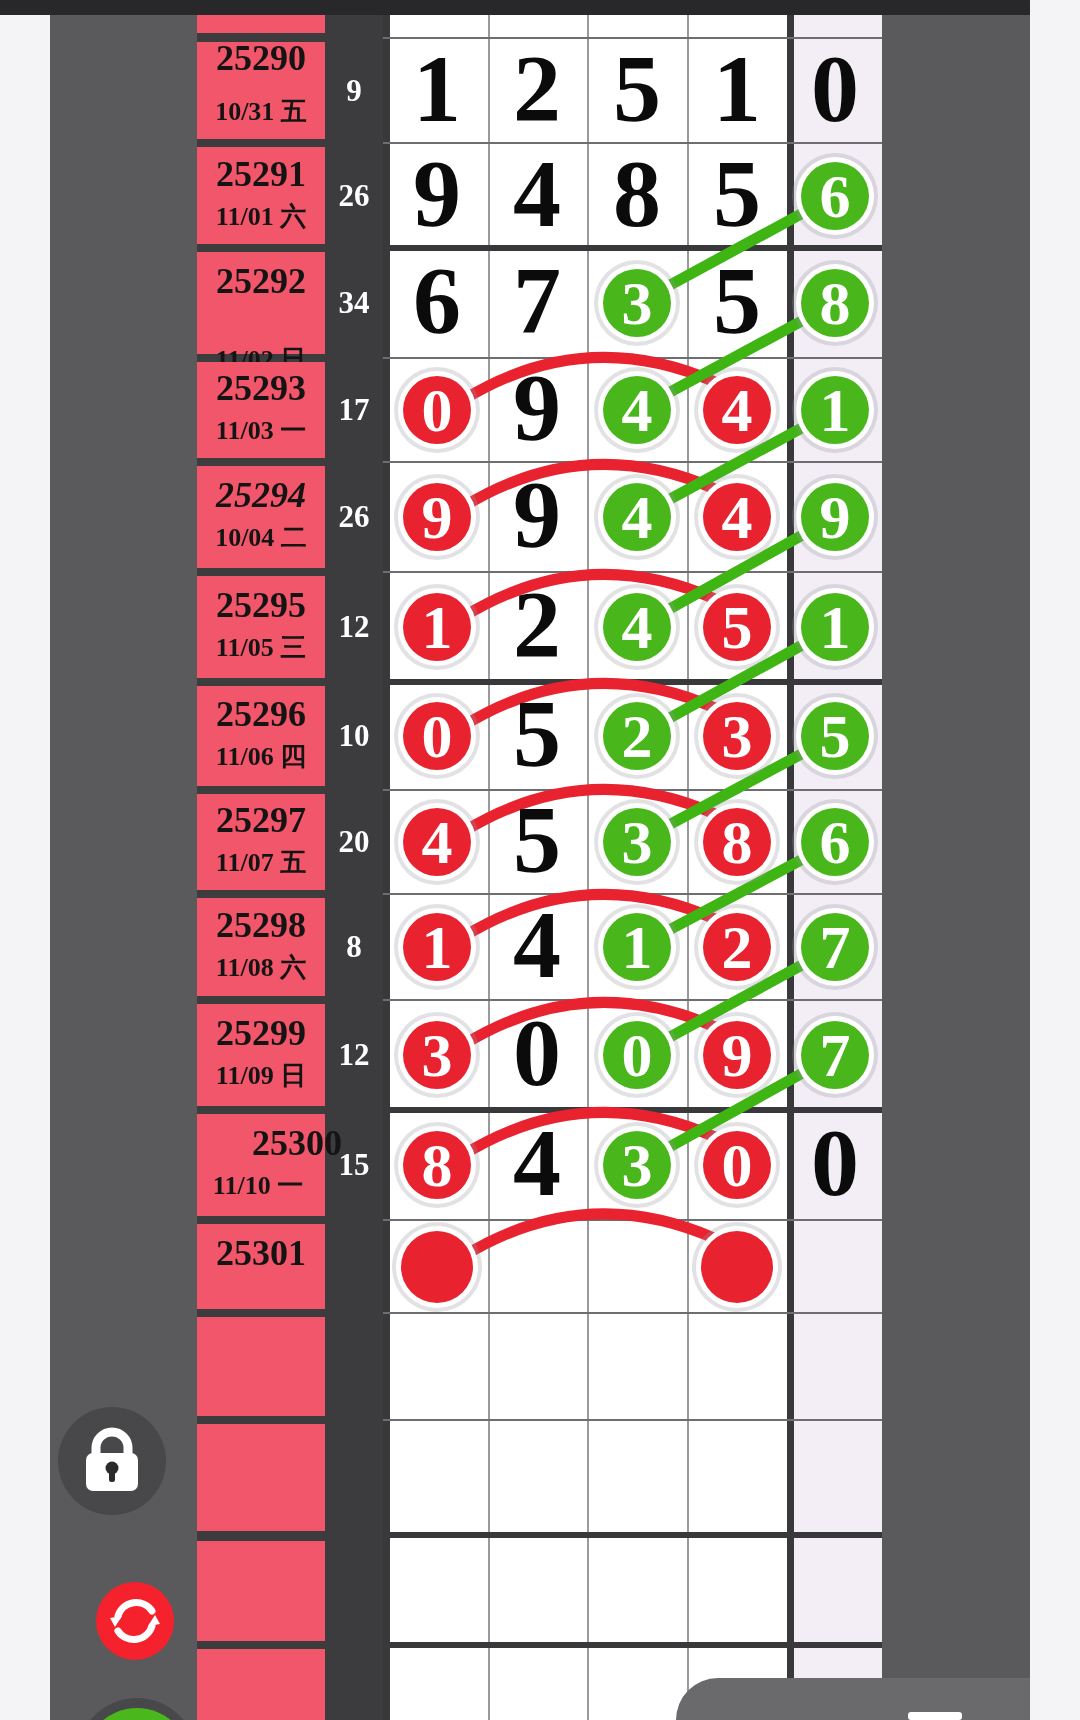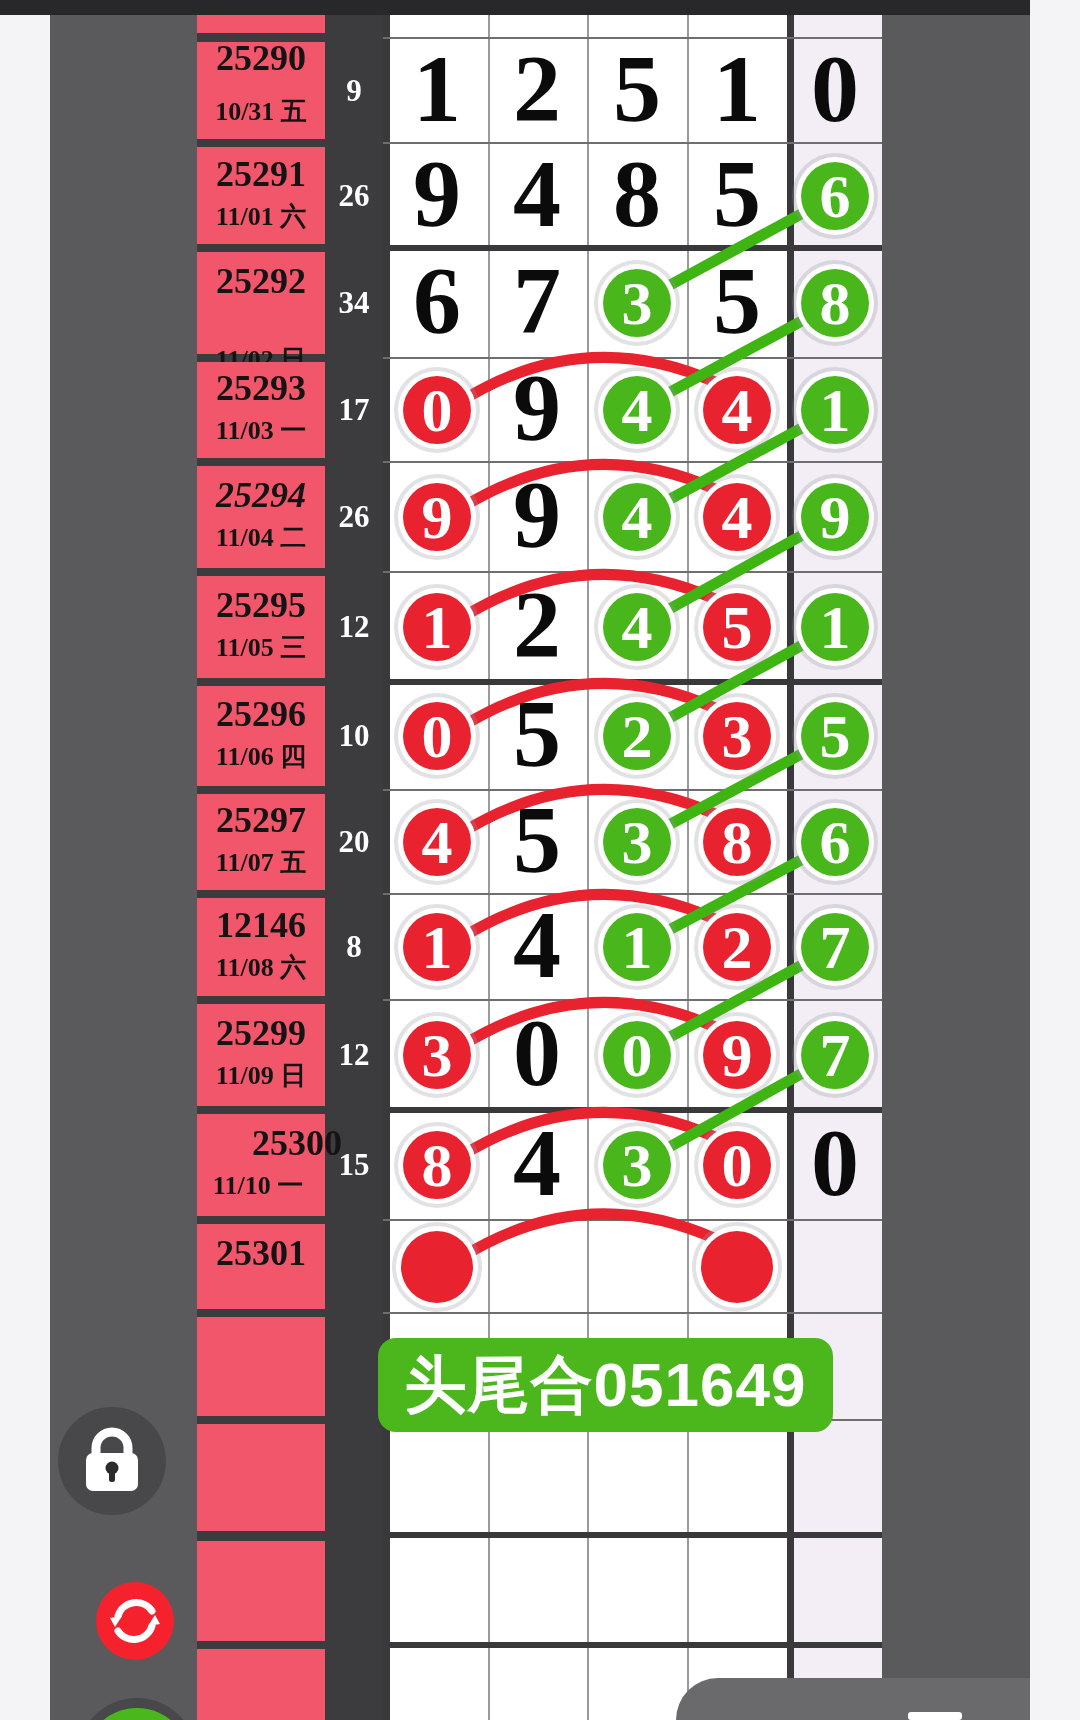--- a/index.html
+++ b/index.html
@@ -96,36 +96,36 @@
       <div class="abs pinkblock" style="top: 252px; height: 102px;"></div>
       <div class="abs issue" style="left: 197px; top: 261px;">25292</div>
       <div class="abs date" style="left: 197px; top: 309px; margin-top: 36px;">11/02 日</div>
       <div class="abs count" style="top: 286px;">34</div>
       <div class="abs pinkblock" style="top: 362px; height: 96px;"></div>
       <div class="abs issue" style="left: 197px; top: 368px;">25293</div>
       <div class="abs date" style="left: 197px; top: 416px;">11/03 一</div>
       <div class="abs count" style="top: 393px;">17</div>
       <div class="abs pinkblock" style="top: 466px; height: 102px;"></div>
       <div class="abs issue" style="left: 197px; top: 475px; font-style: italic;">25294</div>
-      <div class="abs date" style="left: 197px; top: 523px;">11/04 二</div>
+      <div class="abs date" style="left: 197px; top: 523px;">10/04 二</div>
       <div class="abs count" style="top: 500px;">26</div>
       <div class="abs pinkblock" style="top: 576px; height: 102px;"></div>
       <div class="abs issue" style="left: 197px; top: 585px; text-align: center;">25295</div>
       <div class="abs date" style="left: 197px; top: 633px;">11/05 三</div>
       <div class="abs count" style="top: 610px;">12</div>
       <div class="abs pinkblock" style="top: 686px; height: 100px;"></div>
       <div class="abs issue" style="left: 197px; top: 694px;">25296</div>
       <div class="abs date" style="left: 197px; top: 742px;">11/06 四</div>
       <div class="abs count" style="top: 719px;">10</div>
       <div class="abs pinkblock" style="top: 794px; height: 96px;"></div>
       <div class="abs issue" style="left: 197px; top: 800px;">25297</div>
       <div class="abs date" style="left: 197px; top: 848px;">11/07 五</div>
       <div class="abs count" style="top: 825px;">20</div>
       <div class="abs pinkblock" style="top: 898px; height: 98px;"></div>
-      <div class="abs issue" style="left: 197px; top: 905px;">12146</div>
+      <div class="abs issue" style="left: 197px; top: 905px;">25298</div>
       <div class="abs date" style="left: 197px; top: 953px;">11/08 六</div>
       <div class="abs count" style="top: 930px;">8</div>
       <div class="abs pinkblock" style="top: 1004px; height: 102px;"></div>
       <div class="abs issue" style="left: 197px; top: 1013px; text-align: center;">25299</div>
       <div class="abs date" style="left: 197px; top: 1061px;">11/09 日</div>
       <div class="abs count" style="top: 1038px;">12</div>
       <div class="abs pinkblock" style="top: 1114px; height: 102px;"></div>
       <div class="abs issue" style="left: 197px; top: 1123px; margin-left: 36px;">25300</div>
       <div class="abs date" style="left: 194px; top: 1171px;">11/10 一</div>
       <div class="abs count" style="top: 1148px;">15</div>
@@ -207,21 +207,20 @@
       <div class="abs circ" style="left: 801px; top: 1021px; background: rgb(73, 183, 28);">7</div>
       <div class="abs circ" style="left: 403px; top: 1131px; background: rgb(232, 34, 46);">8</div>
       <div class="abs plain" style="left: 487px; top: 1115px;">4</div>
       <div class="abs circ" style="left: 603px; top: 1131px; background: rgb(73, 183, 28);">3</div>
       <div class="abs circ" style="left: 703px; top: 1131px; background: rgb(232, 34, 46);">0</div>
       <div class="abs plain" style="left: 785px; top: 1115px;">0</div>
       <div class="abs dot" style="left: 401px; top: 1230.5px; background: rgb(232, 34, 46);"></div>
       <div class="abs dot" style="left: 701px; top: 1230.5px; background: rgb(232, 34, 46);"></div>
     </div>
 
-  <div class="abs" id="banner">头尾合051649</div>
 
   <div class="abs" id="lock-btn">
     <svg width="108" height="108" viewBox="0 0 108 108">
       <path d="M38 50 v-9 a16 16 0 0 1 32 0 v9" fill="none" stroke="#ffffff" stroke-width="9"></path>
       <rect x="28" y="46" width="52" height="38" rx="7" fill="#ffffff"></rect>
       <circle cx="54" cy="61" r="6.5" fill="#2b2b2d"></circle>
       <rect x="51" y="62" width="6" height="13" rx="2.5" fill="#2b2b2d"></rect>
     </svg>
   </div>
 

